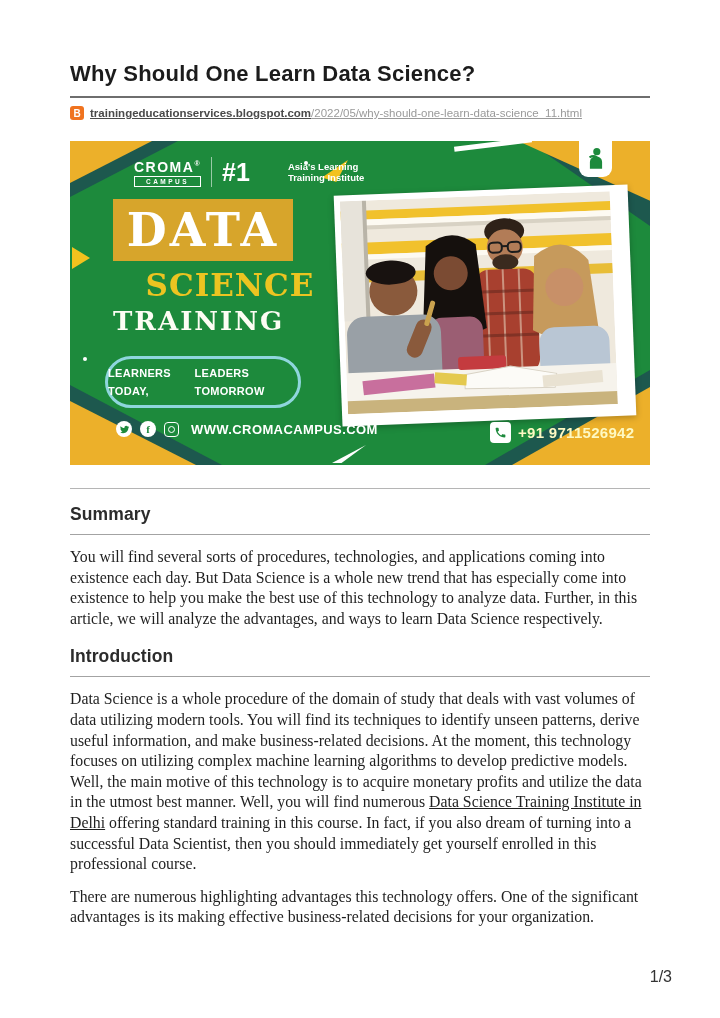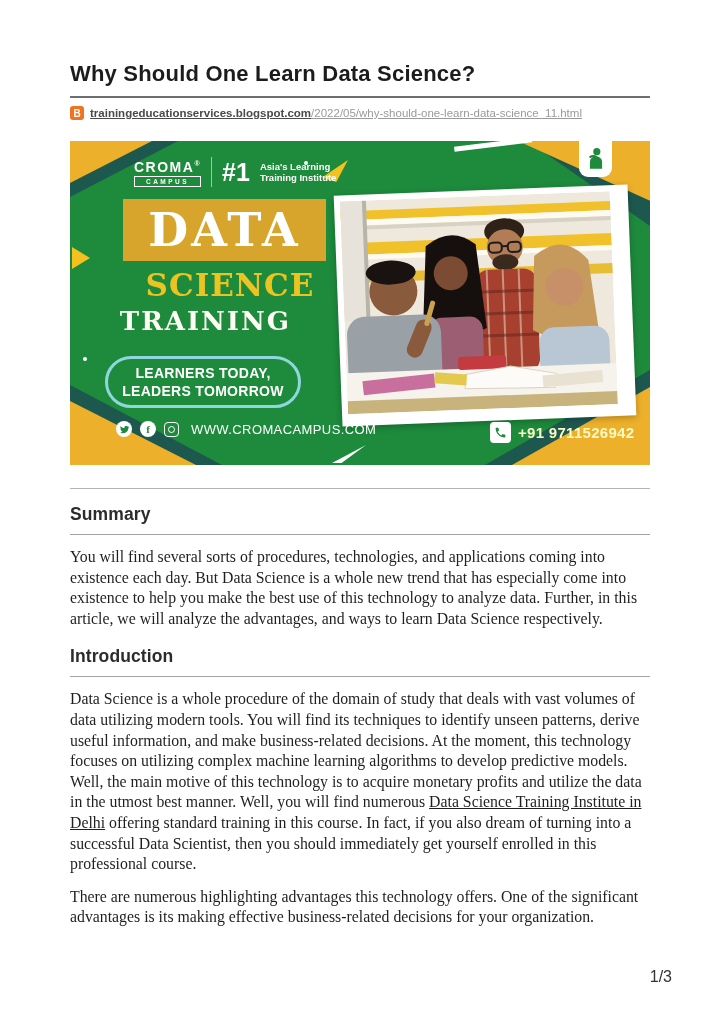--- a/index.html
+++ b/index.html
@@ -34,45 +34,45 @@
   .mini-tri-left{left:2px;top:106px;width:18px;height:22px;background:#f3c21e;clip-path:polygon(0 0,100% 50%,0 100%);}
   .white-arrow{left:262px;top:302px;width:34px;height:20px;background:#ffffff;clip-path:polygon(0 100%,100% 10%,28% 100%);}
 
   .brand{left:64px;top:16px;display:flex;align-items:center;gap:10px;color:#fff;}
   .croma-name{font-size:14px;font-weight:800;letter-spacing:1.5px;line-height:14px;}
   .croma-name sup{font-size:7px;}
   .campus-box{font-size:6.5px;font-weight:bold;letter-spacing:2.5px;border:1px solid #fff;
       padding:1px 3px;margin-top:2px;text-align:center;}
   .brand-divider{width:1px;height:30px;background:rgba(255,255,255,.55);}
   .rank{font-size:25px;font-weight:800;line-height:25px;}
-  .tagline{font-size:9.5px;font-weight:bold;line-height:11.5px;}
+  .tagline{font-size:9.5px;font-weight:bold;line-height:11.5px;margin-left:28px;}
 
   .badge{right:38px;top:0;width:33px;height:36px;background:#fff;border-radius:0 0 9px 9px;
       display:flex;align-items:center;justify-content:center;}
 
-  .word-box{left:53px;top:58px;width:203px;height:62px;background:#d7a52b;
+  .word-box{left:43px;top:58px;width:180px;height:62px;background:#d7a52b;
       display:flex;align-items:center;justify-content:center;}
   .word-data{font-family:"DejaVu Serif",serif;font-weight:bold;font-size:46px;color:#ffffff;letter-spacing:3px;}
   .word-science{left:43px;top:126px;width:178px;text-align:center;font-family:"DejaVu Serif",serif;
       font-weight:bold;font-size:31px;color:#ecc421;letter-spacing:1px;margin-left:28px;}
-  .word-training{left:43px;top:165px;width:178px;text-align:right;font-family:"DejaVu Serif",serif;
+  .word-training{left:43px;top:165px;width:178px;text-align:left;font-family:"DejaVu Serif",serif;
       font-weight:bold;font-size:26px;color:#fdfdf4;letter-spacing:2px;}
 
   .slogan{left:35px;top:215px;width:190px;height:46px;border:3px solid #8fd6dd;border-radius:26px;
-      display:flex;flex-direction:column;align-items:center;justify-content:center;
-      color:#fff;font-weight:bold;font-size:14px;line-height:18px;letter-spacing:.3px;}
+      display:flex;flex-direction:row;align-items:center;justify-content:center;
+      color:#fff;font-weight:bold;font-size:11px;line-height:18px;letter-spacing:.3px;}
 
   .bottom-row{left:46px;top:280px;display:flex;align-items:center;gap:8px;}
   .soc{width:16px;height:16px;border-radius:50%;background:#fff;display:inline-flex;
       align-items:center;justify-content:center;flex:0 0 auto;}
   .soc-f{color:#1d8a3c;font-family:"Liberation Serif",serif;font-weight:bold;font-size:11px;}
   .insta{width:15px;height:15px;border:1.6px solid #fff;border-radius:4px;position:relative;box-sizing:border-box;}
   .insta::after{content:"";position:absolute;left:3.2px;top:3.2px;width:5px;height:5px;
       border:1.4px solid #fff;border-radius:50%;}
-  .site{color:#fff;font-weight:normal;font-size:13px;letter-spacing:.4px;margin-left:4px;}
+  .site{color:#fff;font-weight:bold;font-size:13px;letter-spacing:.4px;margin-left:4px;}
 
   .phone-row{left:420px;top:281px;display:flex;align-items:center;gap:7px;}
   .phone-badge{width:21px;height:21px;background:#fff;border-radius:4px;display:flex;
       align-items:center;justify-content:center;}
   .phone-num{color:#fef9c3;font-size:15px;font-weight:600;letter-spacing:.3px;}
 
   .photo{left:268px;top:49px;width:282px;height:225px;background:#fff;
       padding:6px 6px 0 6px;transform:rotate(-2.2deg);box-shadow:0 2px 6px rgba(0,0,0,.25);}
   .photo svg{display:block;}
 

